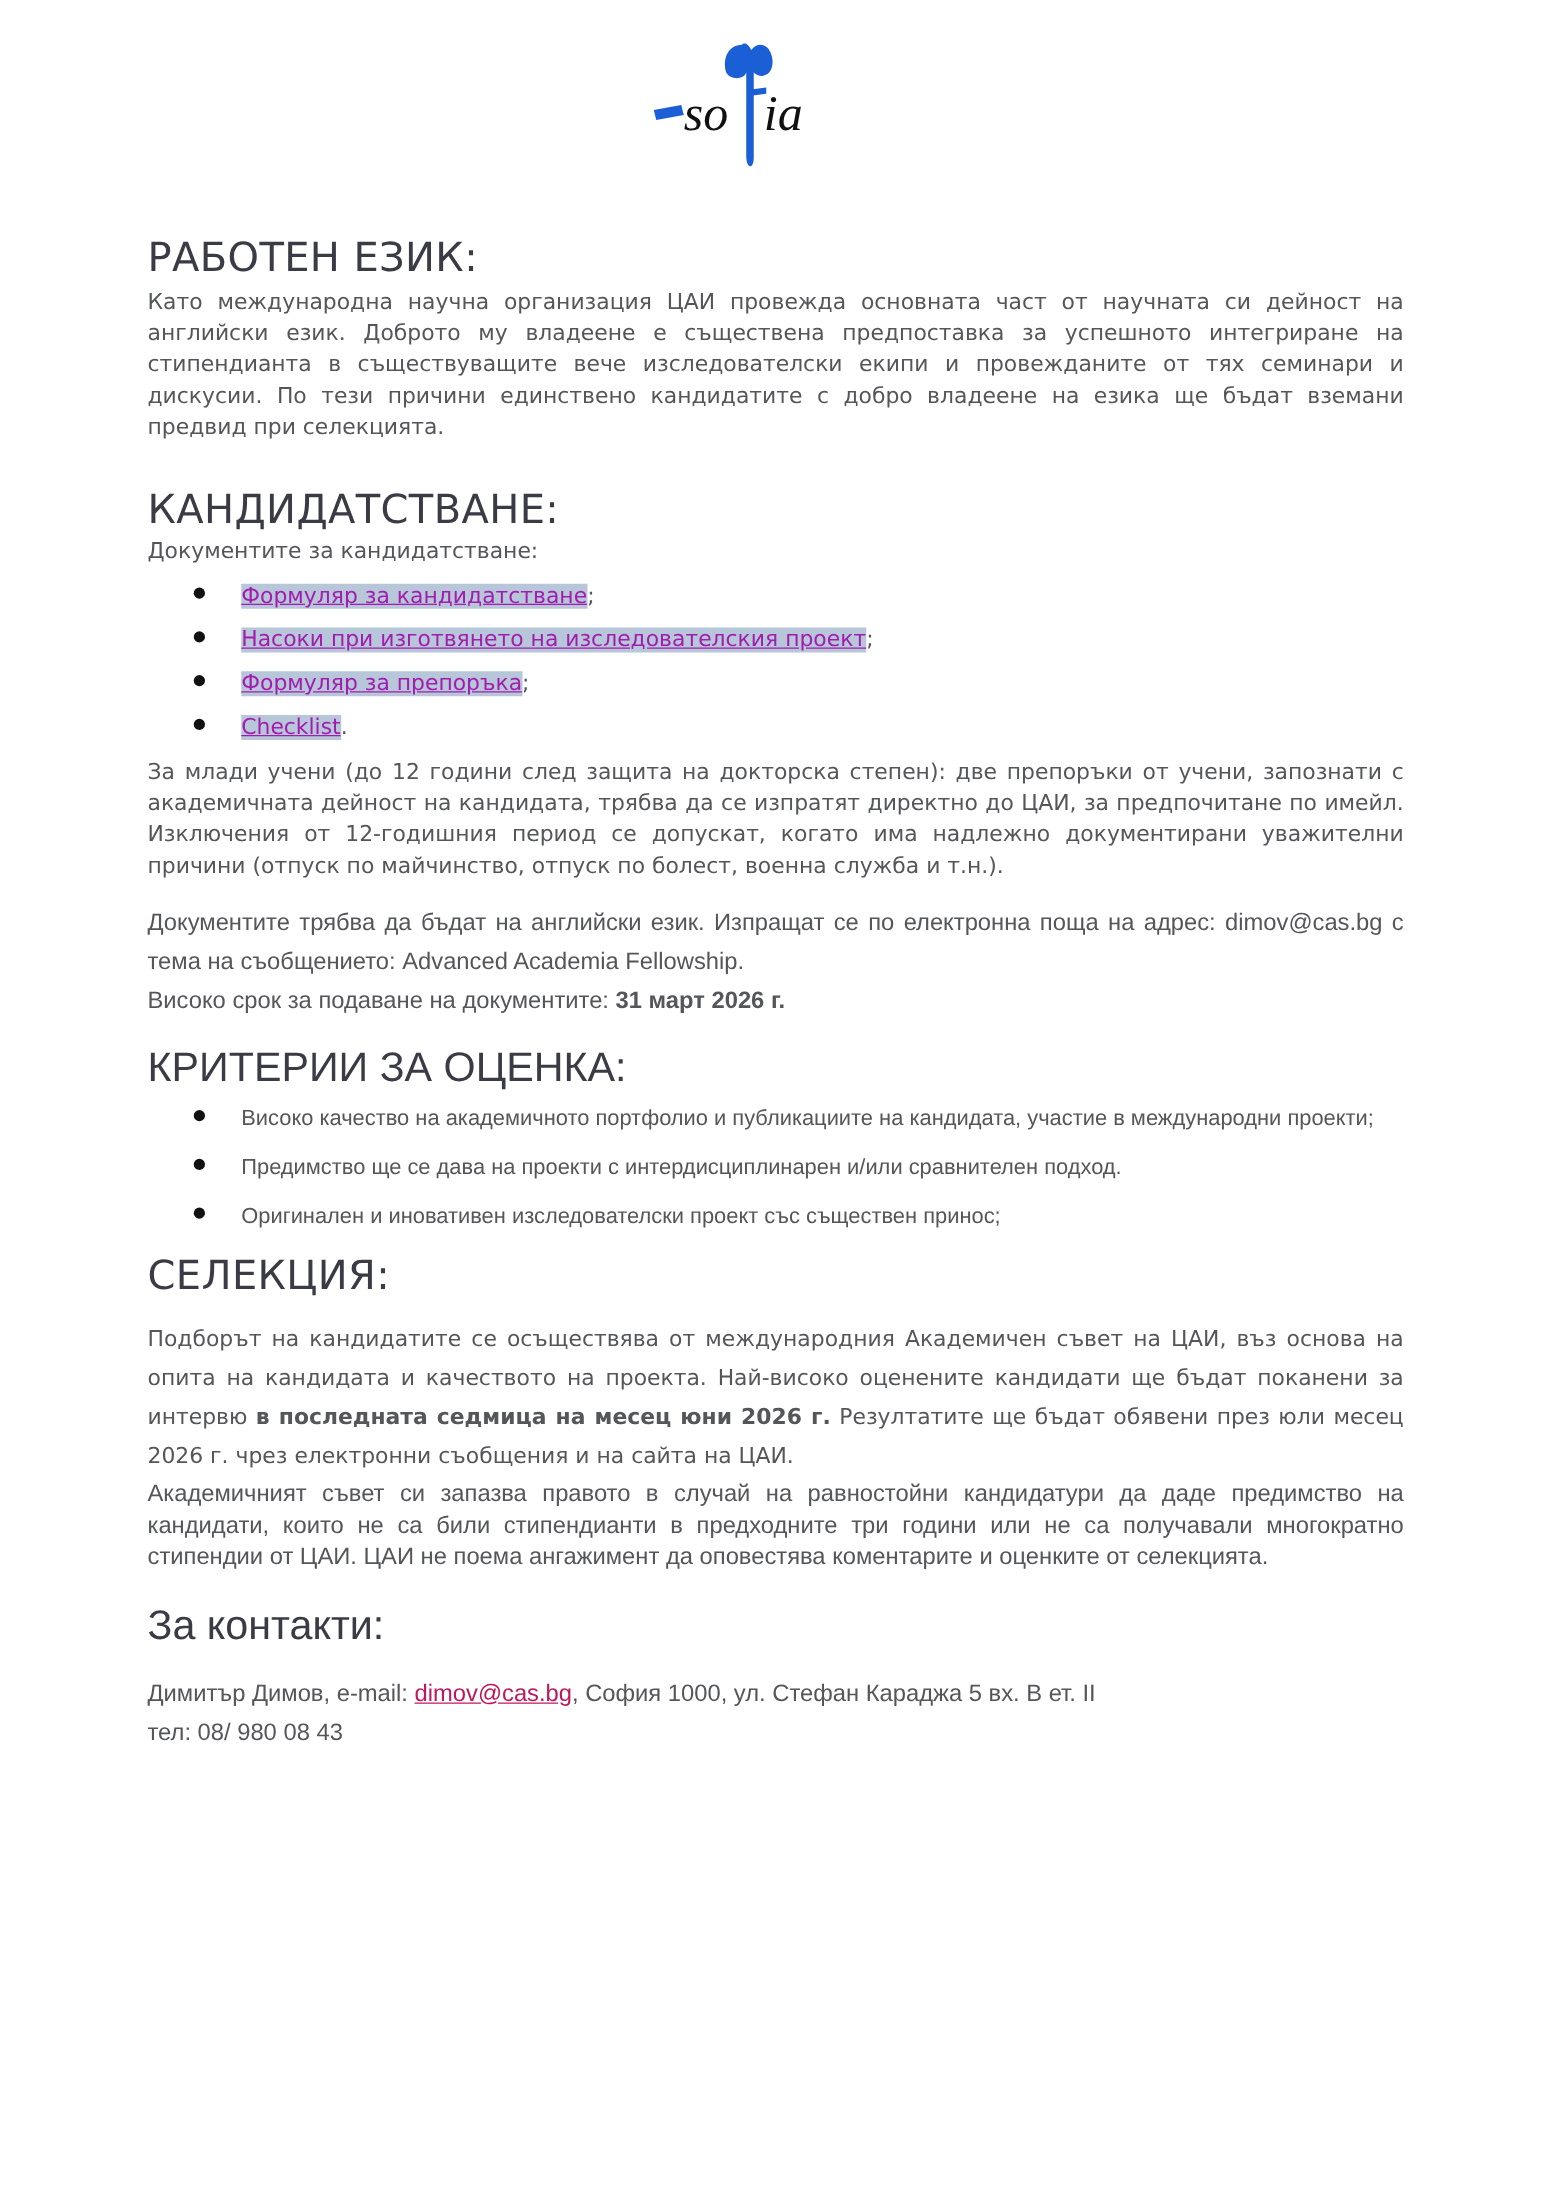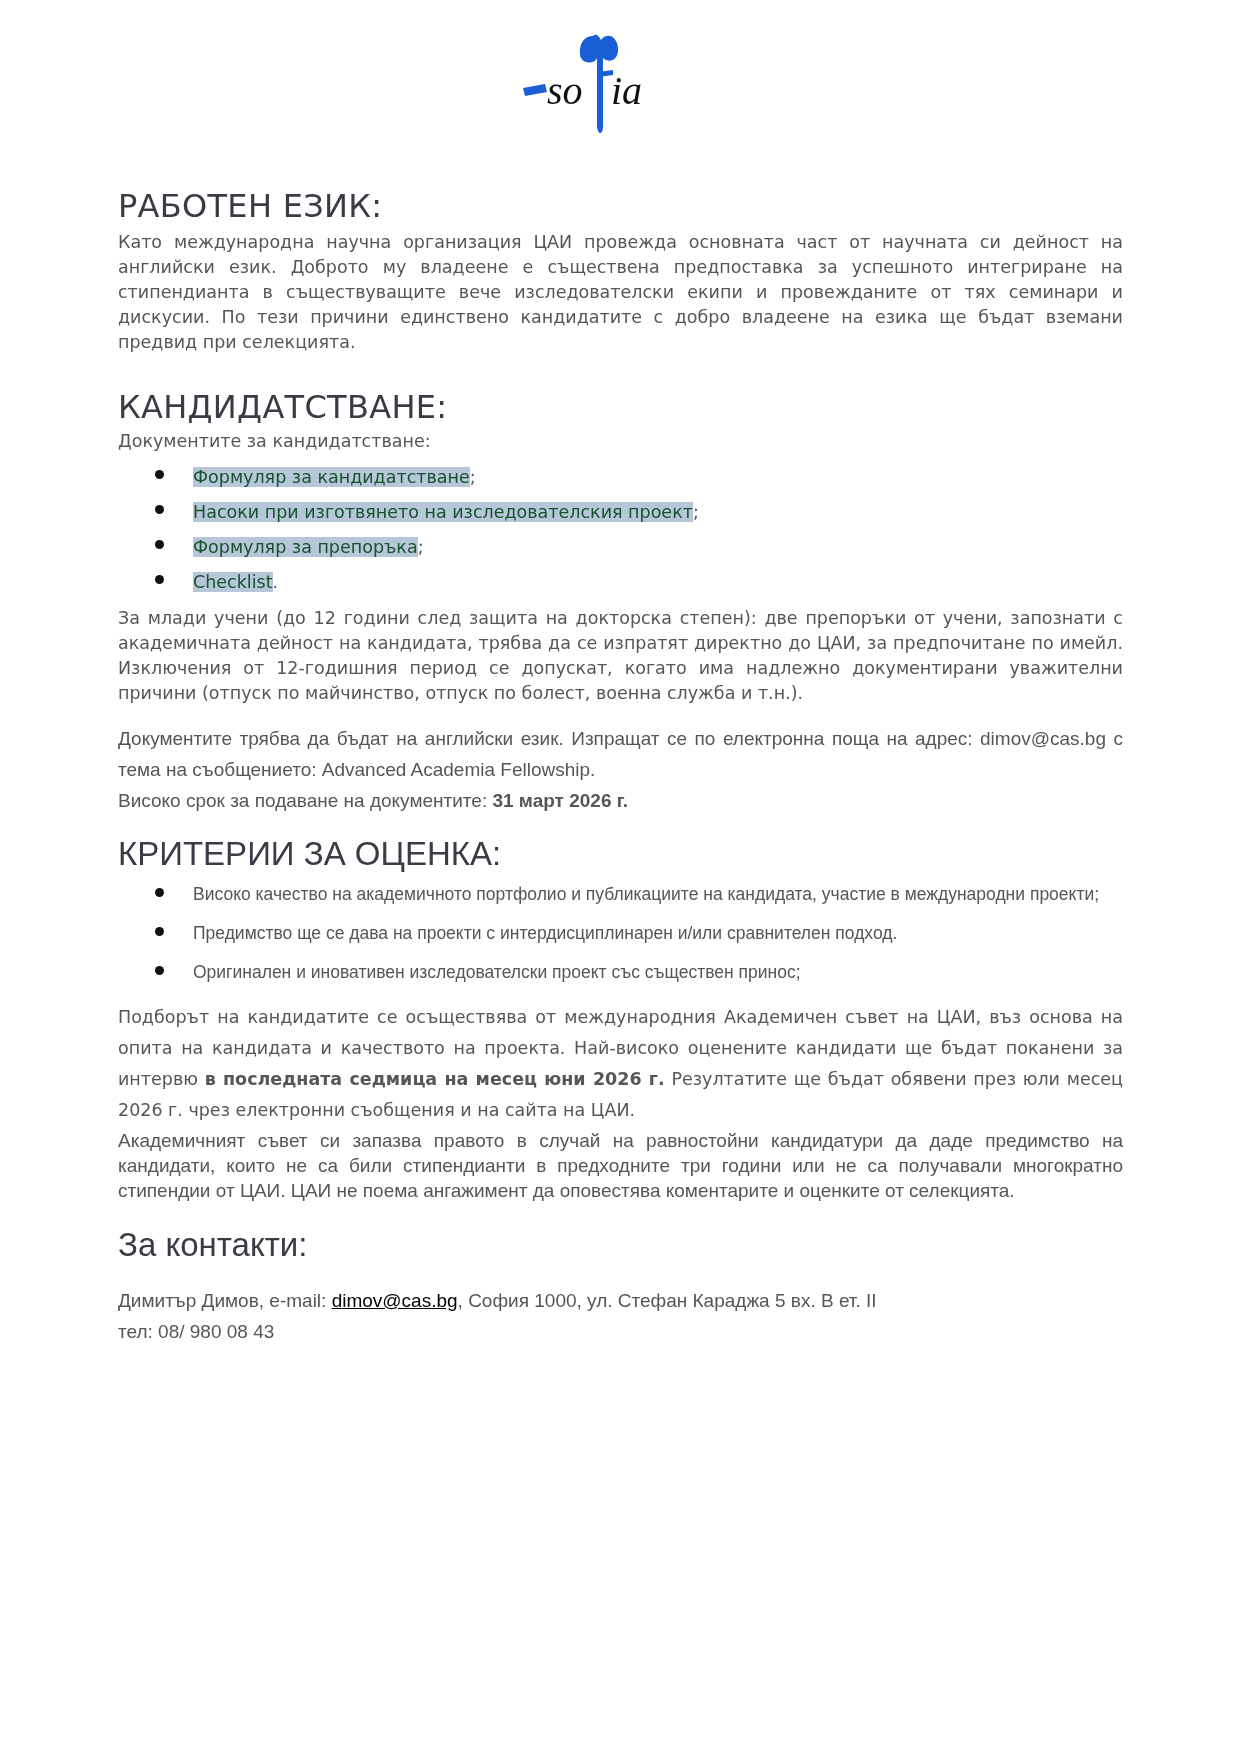--- a/index.html
+++ b/index.html
@@ -12,35 +12,35 @@
     h2.condensed { font-family: "Liberation Sans", sans-serif; font-size: 33px; letter-spacing: 0; }
     p { margin: 0; font-size: 17.5px; line-height: 25px; text-align: justify; }
     .cond { font-family: "Liberation Sans", sans-serif; font-size: 19px; }
     .sec1 { margin-top: 0; }
     .sec1 p { margin-top: 4px; }
     .sec2 { margin-top: 32px; }
     .sec2 .intro { margin-top: 2px; }
     ul.docs { list-style: none; margin: 6px 0 0 0; padding: 0; }
     ul.docs li { position: relative; padding-left: 75px; font-size: 17.5px; line-height: 35px; }
     .bullet { position: absolute; left: 37px; top: 10px; width: 9px; height: 9px; border-radius: 50%; background: #111; }
-    a.hl { color: #14532d; background: #b8c6d9; }
+    a.hl { color: #a21caf; text-decoration: underline; background: #b8c6d9; }
     .youth { margin-top: 6px; }
     .submit { margin-top: 17px; line-height: 31px; }
     .deadline { line-height: 31px; }
     b { font-weight: bold; }
     .sec3 { margin-top: 18px; }
     ul.crit { list-style: none; margin: 8px 0 0 0; padding: 0; }
     ul.crit li { position: relative; padding-left: 75px; font-size: 17.5px; line-height: 25px; margin-bottom: 14px; text-align: justify; }
     ul.crit li .bullet { top: 6px; }
     .sec4 { margin-top: 15px; }
     .sel1 { margin-top: 17px; line-height: 31px; }
     .sel2 { margin-top: 2px; }
     .sec5 { margin-top: 22px; }
     .contact { margin-top: 20px; line-height: 31px; }
-    .contact a { color: #000000; text-decoration: underline; }
+    .contact a { color: #be185d; text-decoration: underline; }
   </style>
 </head>
 <body>
 
 <div class="logo">
   <svg width="126" height="110" viewBox="0 0 126 110">
     <path d="M0 58 L22 54 L24 62 L2 66 Z" fill="#1a5fd6"></path>
     <text x="24" y="74" font-family="Liberation Serif, serif" font-style="italic" font-size="40" fill="#111">so</text>
     <path d="M70 6 C58 6 55 20 58 28 C61 34 72 34 74 28 L74 95 C74 105 80 106 80 96 L80 28 C86 34 96 30 95 18 C94 6 84 2 78 10 C75 4 72 4 70 6 Z" fill="#1a5fd6"></path>
     <path d="M75 42 L90 40 L90 45 L75 47 Z" fill="#1a5fd6"></path>
@@ -93,20 +93,21 @@
         <span>Предимство ще се дава на проекти с интердисциплинарен и/или сравнителен подход.</span>
       </li>
       <li class="cond">
         <span class="bullet"></span>
         <span>Оригинален и иновативен изследователски проект със съществен принос;</span>
       </li>
     </ul>
   </section>
 
   <section class="sec4">
+    <h2>СЕЛЕКЦИЯ:</h2>
     <p class="sel1"><span>Подборът на кандидатите се осъществява от международния Академичен съвет на ЦАИ, въз основа на опита на кандидата и качеството на проекта. Най-високо оценените кандидати ще бъдат поканени за интервю </span><b>в последната седмица на месец юни 2026 г.</b><span> Резултатите ще бъдат обявени през юли месец 2026 г. чрез електронни съобщения и на сайта на ЦАИ.</span></p>
     <p class="sel2 cond">Академичният съвет си запазва правото в случай на равностойни кандидатури да даде предимство на кандидати, които не са били стипендианти в предходните три години или не са получавали многократно стипендии от ЦАИ. ЦАИ не поема ангажимент да оповестява коментарите и оценките от селекцията.</p>
   </section>
 
   <section class="sec5">
     <h2 class="condensed">За контакти:</h2>
     <p class="contact cond"><span>Димитър Димов, e-mail: </span><a>dimov@cas.bg</a><span>, София 1000, ул. Стефан Караджа 5 вх. В ет. II</span><br><span>тел: 08/ 980 08 43</span></p>
   </section>
 
 </div>

